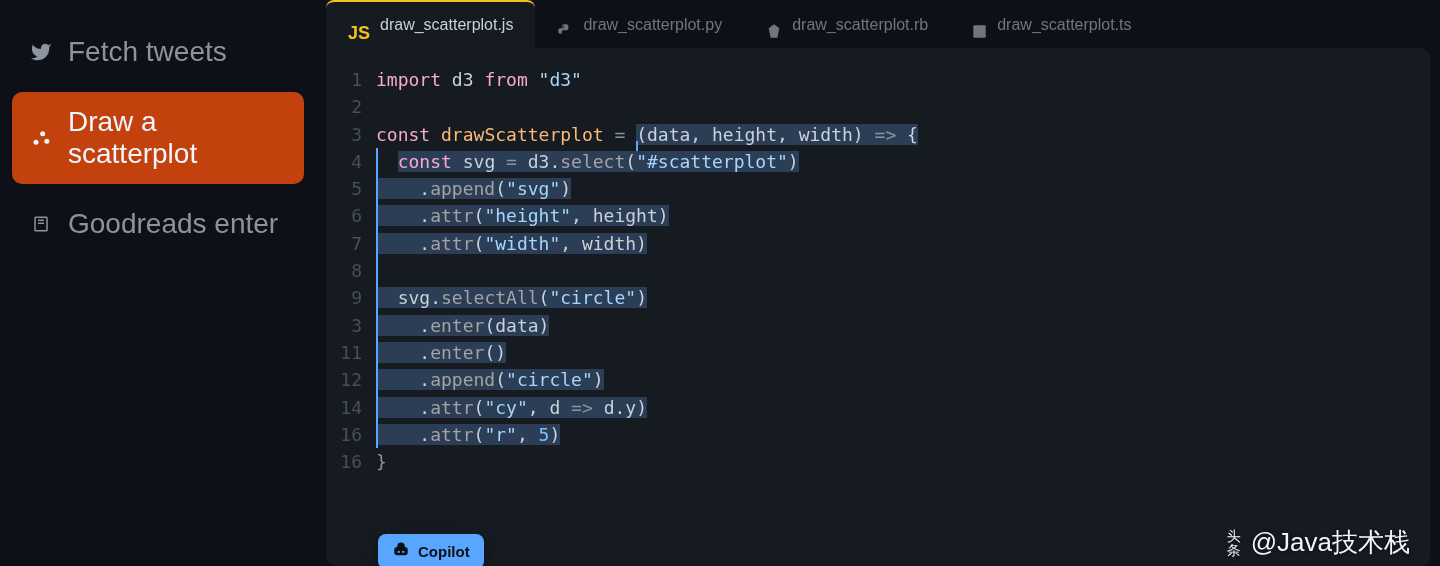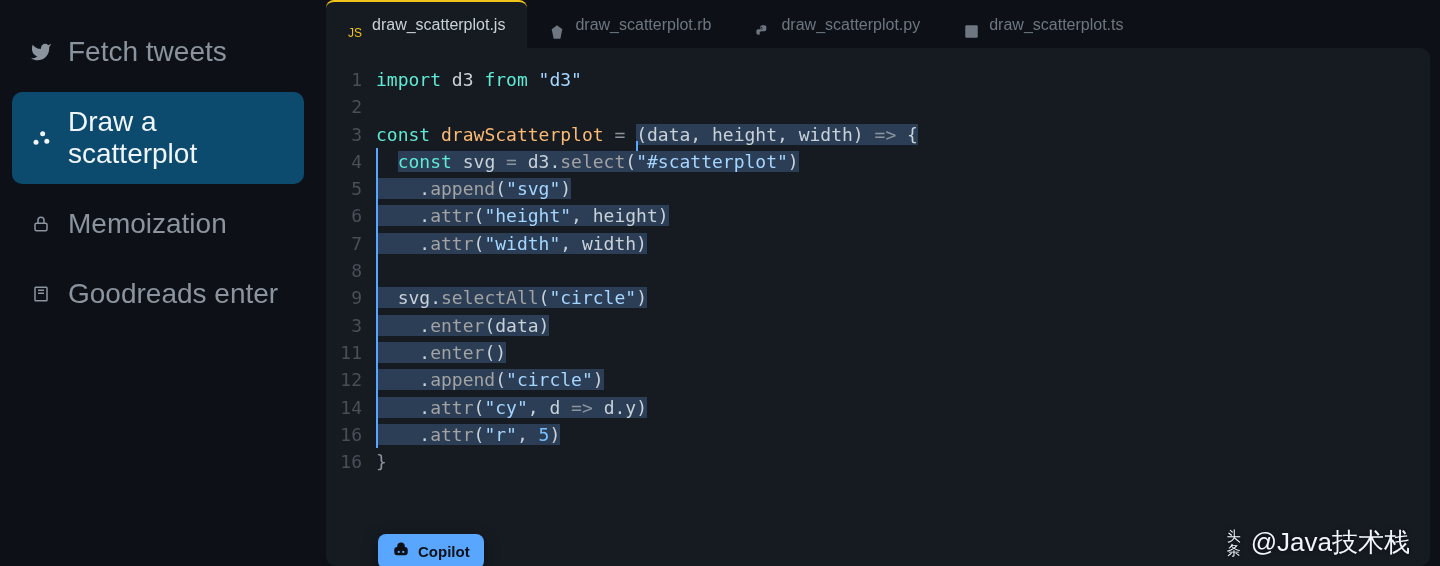--- a/index.html
+++ b/index.html
@@ -24,21 +24,21 @@
     align-items: center;
     gap: 16px;
     padding: 14px 18px;
     color: #8b949e;
     font-size: 28px;
     border-radius: 10px;
     cursor: pointer;
     margin-bottom: 10px;
   }
   .sidebar-item.active {
-    background: #0c4a6e;
+    background: #c2410c;
     color: #f0f6fc;
     font-weight: 500;
     align-items: center;
   }
   .sidebar-item .icon {
     width: 22px;
     height: 22px;
     display: flex;
     align-items: center;
     justify-content: center;
@@ -68,22 +68,22 @@
     cursor: pointer;
     border-top: 2px solid transparent;
     border-radius: 8px 8px 0 0;
   }
   .tab.active {
     background: #161b22;
     color: #c9d1d9;
     border-top: 2px solid #f0c419;
   }
   .tab-icon {
-    font-size: 12px;
-    font-weight: normal;
+    font-size: 18px;
+    font-weight: bold;
     margin-top: 16px;
   }
   .tab-icon.js { color: #f0c419; }
   .tab-icon.py { color: #6e7681; }
   .tab-icon.rb { color: #6e7681; }
   .tab-icon.ts { color: #6e7681; }
 
   .editor {
     flex: 1;
     background: #161b22;
@@ -131,21 +131,21 @@
     content: "";
     position: absolute;
     left: 0;
     top: 0;
     bottom: 0;
     width: 2px;
     background: #58a6ff;
   }
 
   
-  .kw { color: #5eead4; }
+  .kw { color: #f9a8d4; }
   .fn { color: #a3a3a3; }
   .str { color: #a5d6ff; }
   .num { color: #79c0ff; }
   .pl { color: #c9d1d9; }
   .yel { color: #fdba74; }
   .faded { color: #8b949e; }
 
   
   .copilot-btn {
     position: absolute;
@@ -200,59 +200,50 @@
           <circle cx="6" cy="17" r="3"></circle>
           <circle cx="14" cy="7" r="3"></circle>
           <circle cx="19" cy="16" r="3"></circle>
         </svg>
     </span>
     <span>Draw a scatterplot</span>
   </div>
   <div class="sidebar-item">
     <span class="icon">
       <svg viewBox="0 0 24 24" width="18" height="18" fill="none" stroke="#8b949e" stroke-width="2">
-          <rect x="4" y="11" width="16" height="10" rx="2"></rect>
-          <path d="M8 11V7a4 4 0 018 0v4"></path>
-        </svg>
-    </span>
-    <span>Memoization</span>
-  </div>
-  <div class="sidebar-item">
-    <span class="icon">
-      <svg viewBox="0 0 24 24" width="18" height="18" fill="none" stroke="#8b949e" stroke-width="2">
           <rect x="4" y="3" width="16" height="18" rx="1"></rect>
           <line x1="8" y1="7" x2="16" y2="7"></line>
           <line x1="8" y1="11" x2="16" y2="11"></line>
         </svg>
     </span>
     <span>Goodreads enter</span>
   </div>
 </div>
 
 <div class="editor-area">
   <div class="tabs">
     <div class="tab active">
       <span class="tab-icon js">JS</span>
       <span>draw_scatterplot.js</span>
+    </div>
+    <div class="tab">
+      <span class="tab-icon py">
+        <svg viewBox="0 0 24 24" width="16" height="16" fill="#6e7681">
+            <path d="M12 2C8 2 8 4 8 5v2h4v1H5c-1 0-3 0-3 4s2 4 3 4h2v-2c0-1 0-3 3-3h4c2 0 3-1 3-3V5c0-1 0-3-4-3h-1zm-2 2a1 1 0 110 2 1 1 0 010-2z"></path>
+          </svg>
+      </span>
+      <span>draw_scatterplot.py</span>
     </div>
     <div class="tab">
       <span class="tab-icon rb">
         <svg viewBox="0 0 24 24" width="16" height="16" fill="#6e7681">
             <path d="M12 2l8 6-3 14H7L4 8z"></path>
           </svg>
       </span>
       <span>draw_scatterplot.rb</span>
-    </div>
-    <div class="tab">
-      <span class="tab-icon py">
-        <svg viewBox="0 0 24 24" width="16" height="16" fill="#6e7681">
-            <path d="M12 2C8 2 8 4 8 5v2h4v1H5c-1 0-3 0-3 4s2 4 3 4h2v-2c0-1 0-3 3-3h4c2 0 3-1 3-3V5c0-1 0-3-4-3h-1zm-2 2a1 1 0 110 2 1 1 0 010-2z"></path>
-          </svg>
-      </span>
-      <span>draw_scatterplot.py</span>
     </div>
     <div class="tab">
       <span class="tab-icon ts">
         <svg viewBox="0 0 24 24" width="15" height="15" fill="#6e7681">
             <rect x="2" y="2" width="20" height="20" rx="2"></rect>
           </svg>
       </span>
       <span>draw_scatterplot.ts</span>
     </div>
   </div>

